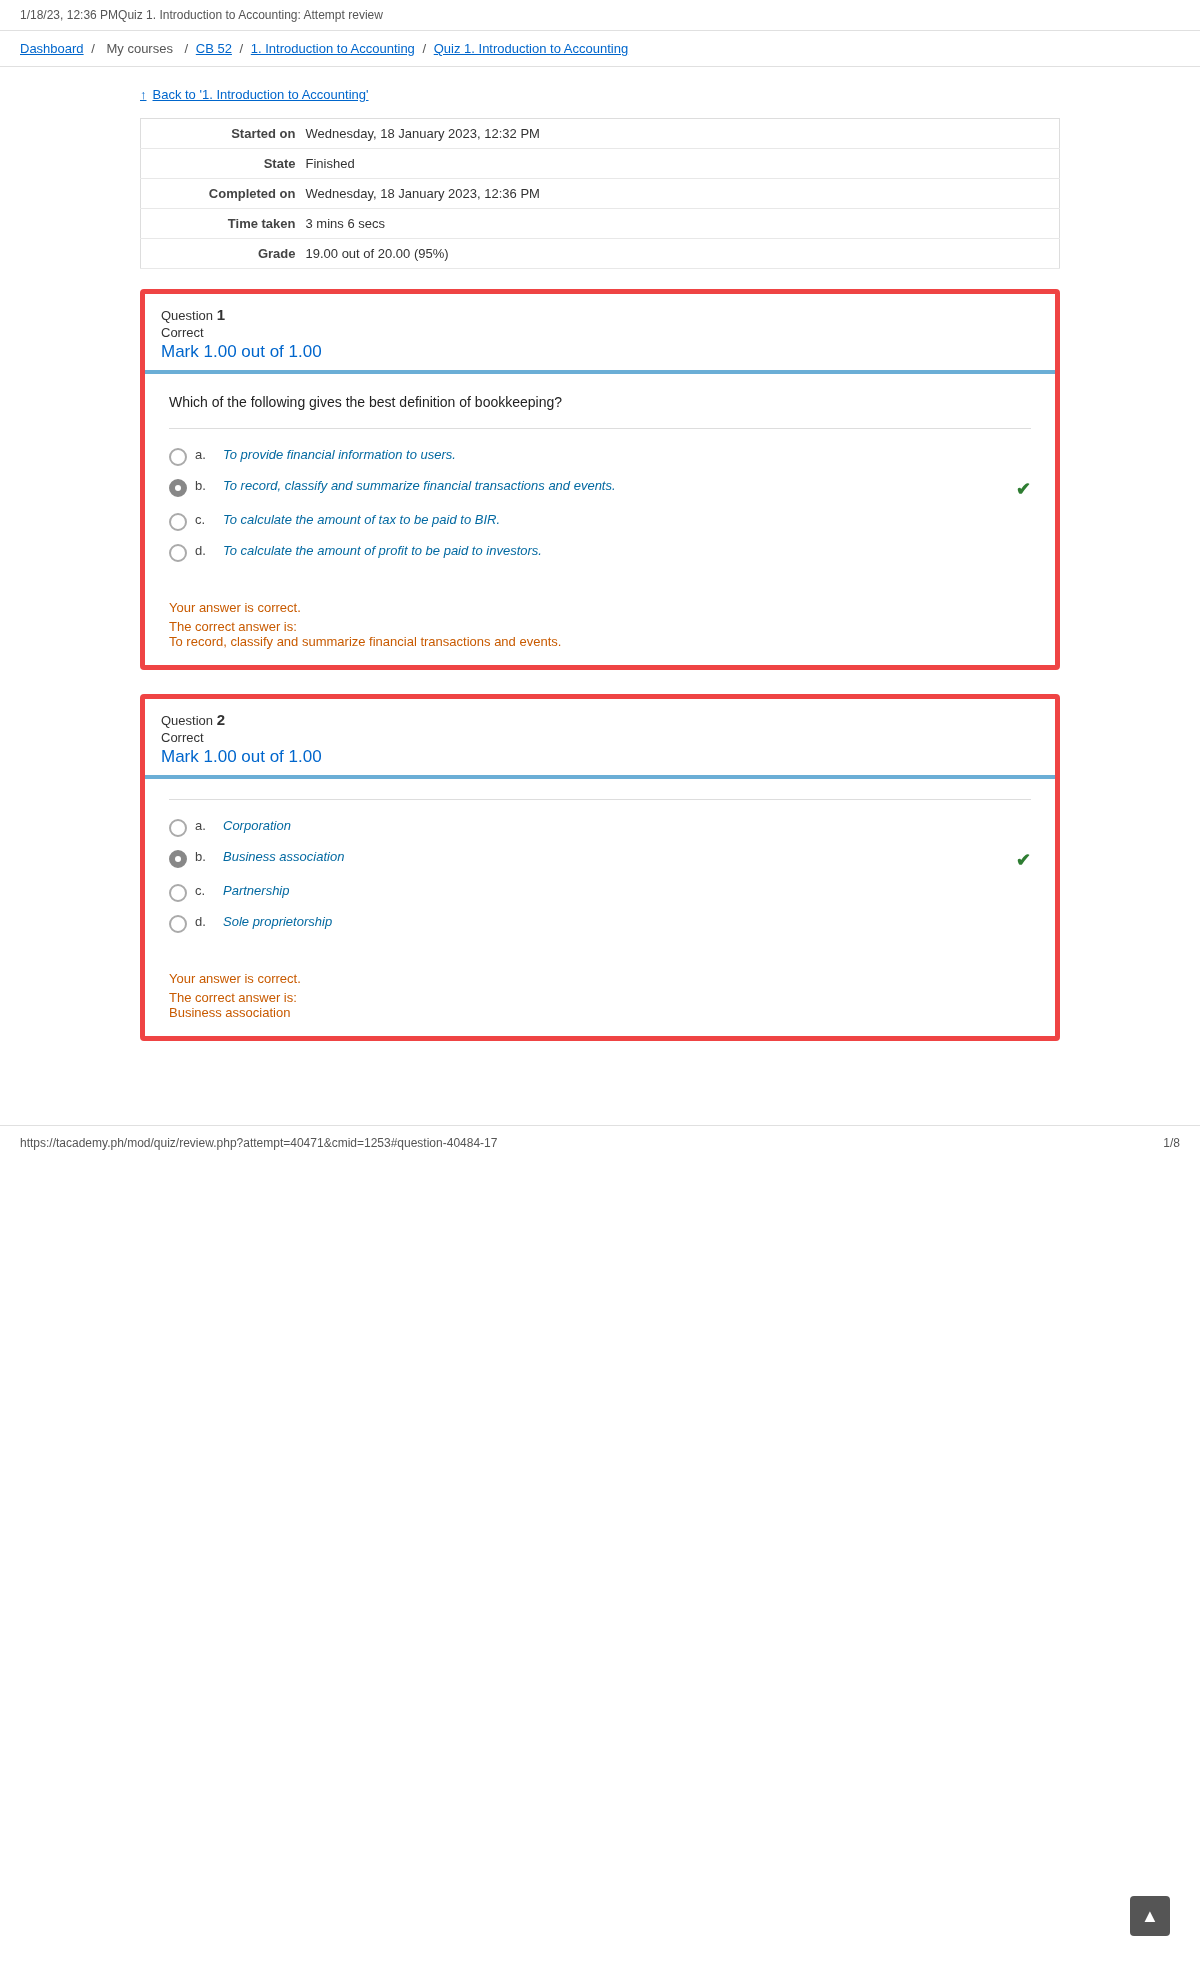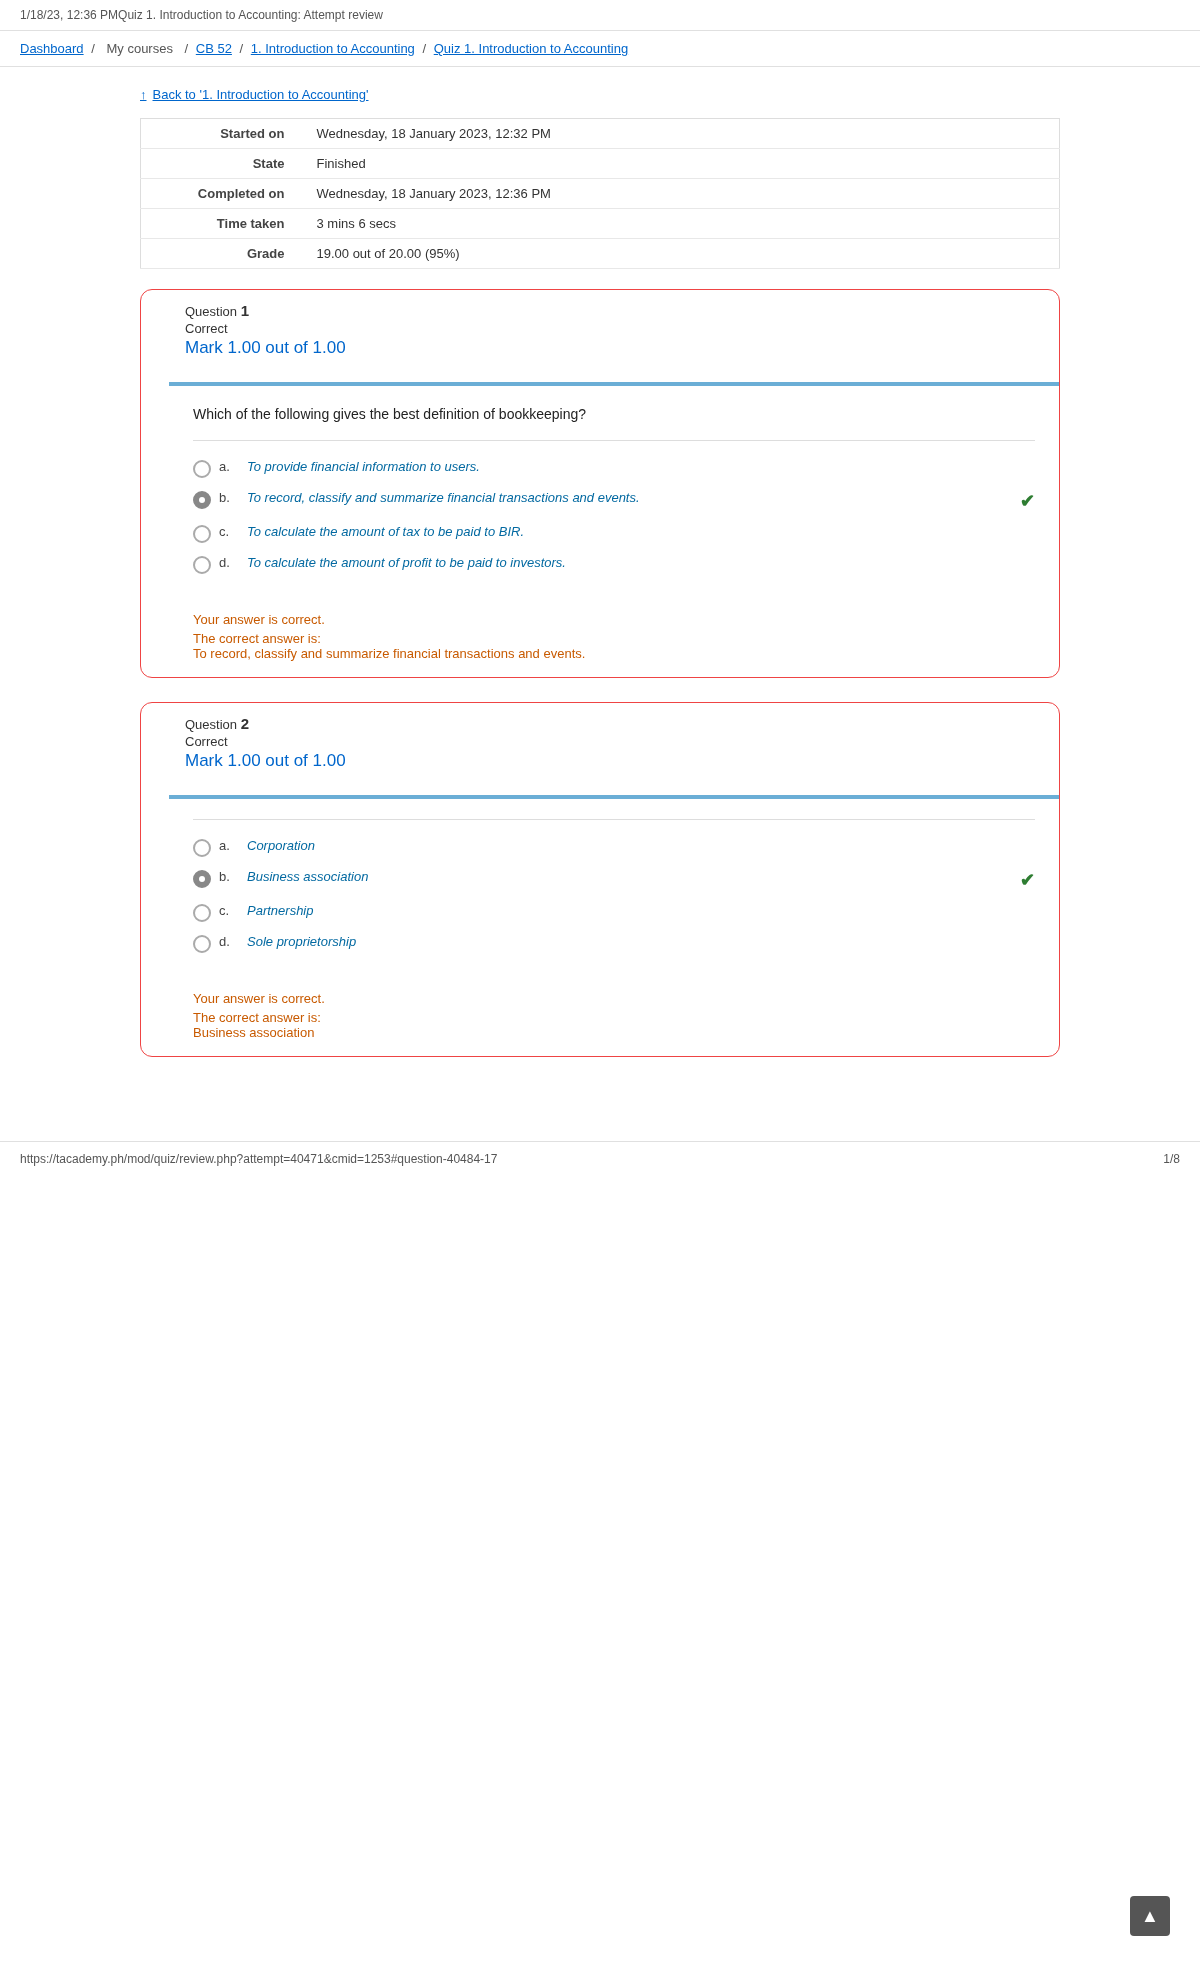--- a/index.html
+++ b/index.html
@@ -62,36 +62,35 @@
     .summary-table {
       width: 100%;
       border-collapse: collapse;
       margin-bottom: 20px;
       border: 1px solid #ddd;
     }
     .summary-table tr {
       border-bottom: 1px solid #e8e8e8;
     }
     .summary-table td {
-      padding: 7px 16px;
+      padding: 7px 5px;
       font-size: 13px;
     }
     .summary-table td:first-child {
       text-align: right;
       font-weight: bold;
       width: 160px;
       color: #444;
     }
 
     
     .question-card {
-      border: 1px solid #ef4444;
+      border: 5px solid #ef4444;
       margin-bottom: 24px;
-      border-radius: 12px;
-      padding-left: 28px;
+      border-radius: 4px;
     }
     .question-header {
       padding: 12px 16px 8px;
       border-bottom: none;
     }
     .question-number {
       font-size: 13px;
       color: #333;
     }
     .question-number strong {
@@ -104,21 +103,20 @@
     }
     .question-mark {
       font-size: 17px;
       color: #0066cc;
       margin-top: 2px;
     }
 
     
     .question-body-wrapper {
       border-top: 4px solid #6baed6;
-      margin-top: 16px;
     }
     .question-body {
       padding: 20px 24px;
       background: #fff;
     }
 
     .question-text {
       font-size: 14px;
       color: #222;
       margin-bottom: 18px;

